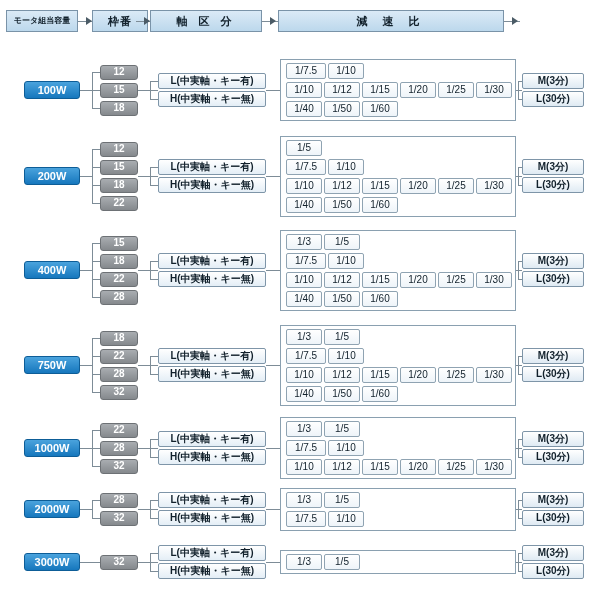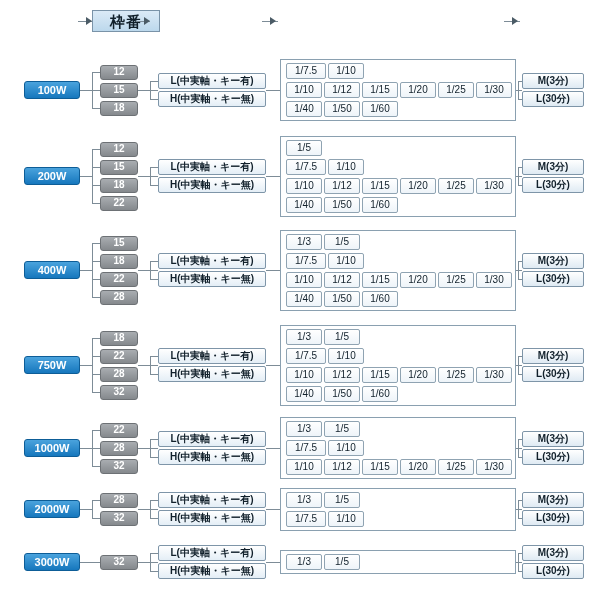--- a/index.html
+++ b/index.html
@@ -77,21 +77,24 @@
     position:absolute;width:0;height:0;
     border-top:4px solid transparent;
     border-bottom:4px solid transparent;
     border-left:6px solid #4b5b66;
   }
 </style>
 </head>
 <body>
 
 <div id="root">
-    <div class="box hdr" style="left: 92px; top: 10px; width: 68px; height: 22px; font-size: 15px; letter-spacing: 1px;">枠番</div>
+    <div class="box hdr small" style="left: 6px; top: 10px; width: 72px; height: 22px; font-size: 8px; letter-spacing: 0px;">モータ組当容量</div>
+    <div class="box hdr" style="left: 92px; top: 10px; width: 56px; height: 22px; font-size: 11px; letter-spacing: 1px;">枠番</div>
+    <div class="box hdr" style="left: 150px; top: 10px; width: 112px; height: 22px; font-size: 11px; letter-spacing: 4px;">軸 区 分</div>
+    <div class="box hdr" style="left: 278px; top: 10px; width: 226px; height: 22px; font-size: 11px; letter-spacing: 6px;">減 速 比</div>
     <div class="ln lnh" style="left: 78px; top: 21px; width: 14px; height: 1px;"></div>
     <div class="arw" style="left: 86px; top: 17px;"></div>
     <div class="ln lnh" style="left: 136px; top: 21px; width: 14px; height: 1px;"></div>
     <div class="arw" style="left: 144px; top: 17px;"></div>
     <div class="ln lnh" style="left: 262px; top: 21px; width: 16px; height: 1px;"></div>
     <div class="arw" style="left: 270px; top: 17px;"></div>
     <div class="ln lnh" style="left: 504px; top: 21px; width: 16px; height: 1px;"></div>
     <div class="arw" style="left: 512px; top: 17px;"></div>
     <div class="box cap" style="left: 24px; top: 81px; width: 56px; height: 18px; font-size: 11px;">100W</div>
     <div class="box frm" style="left: 100px; top: 64.5px; width: 38px; height: 15px; font-size: 10px;">12</div>

